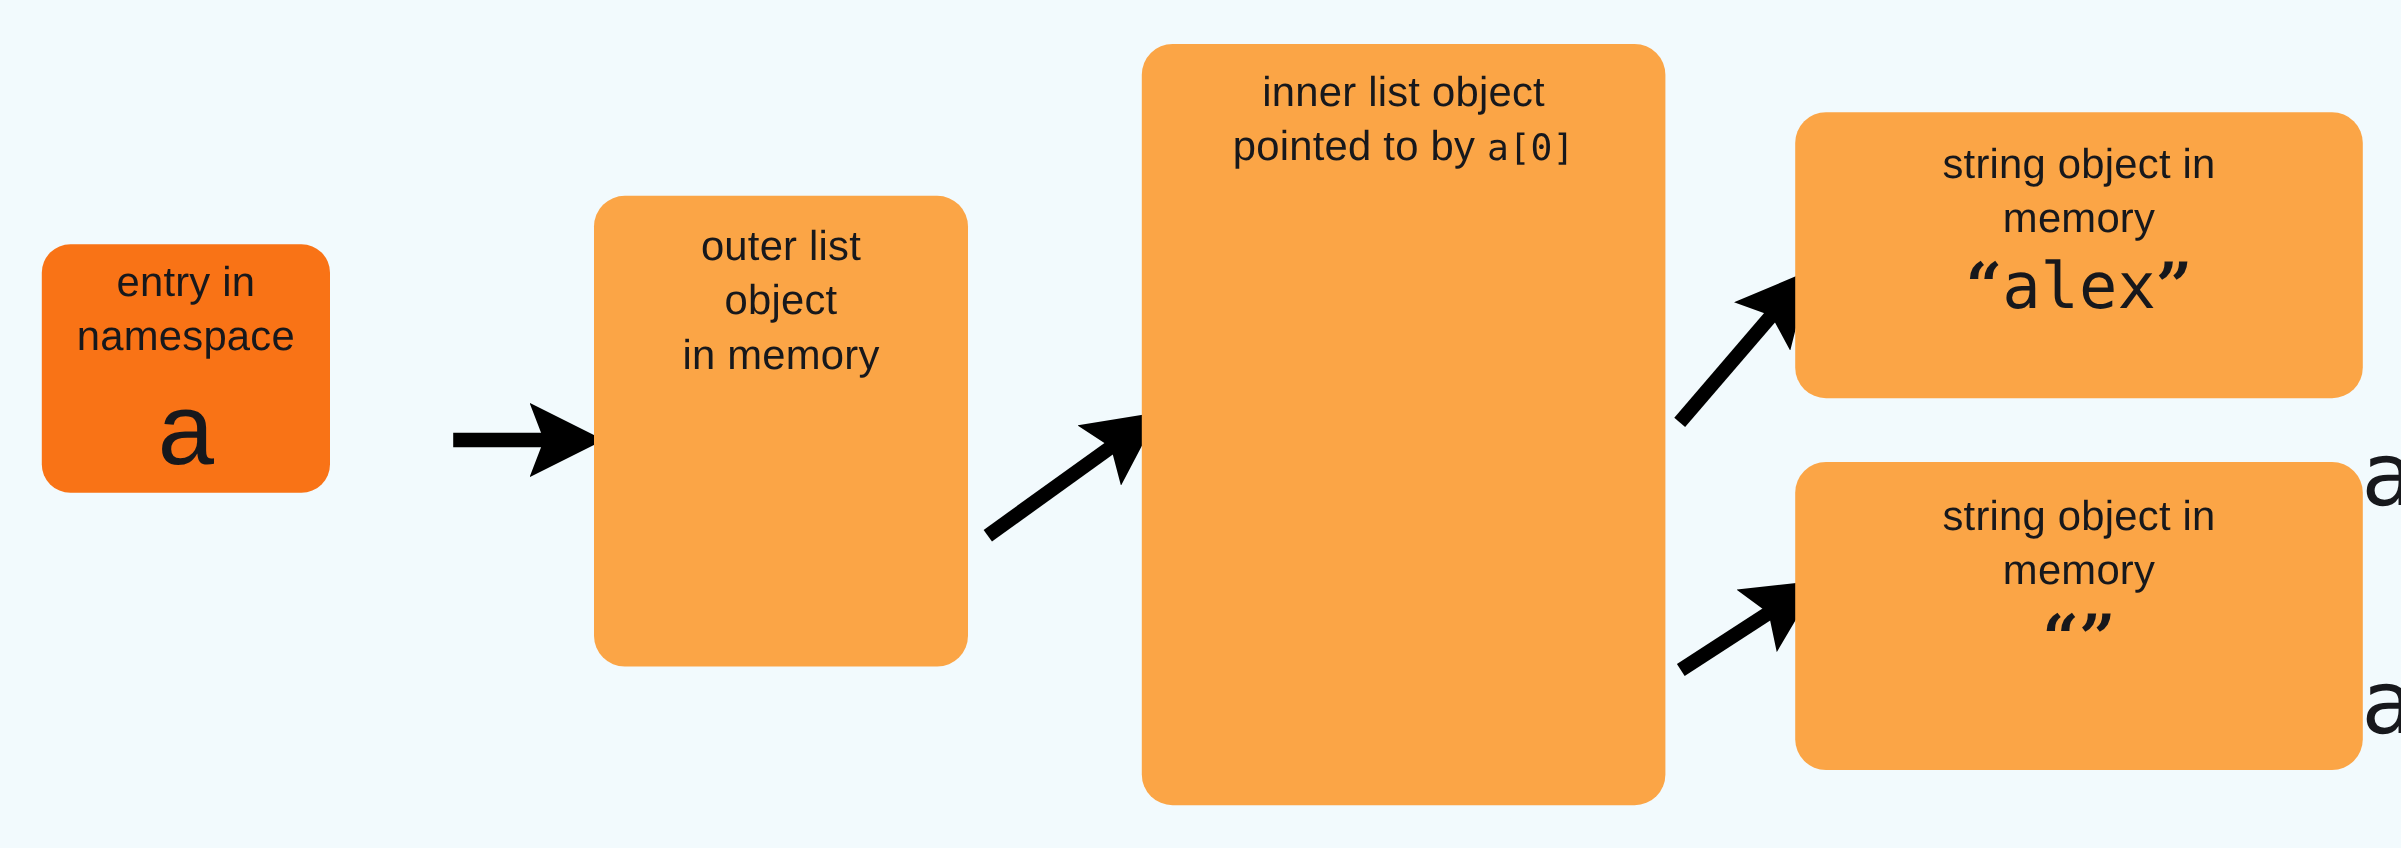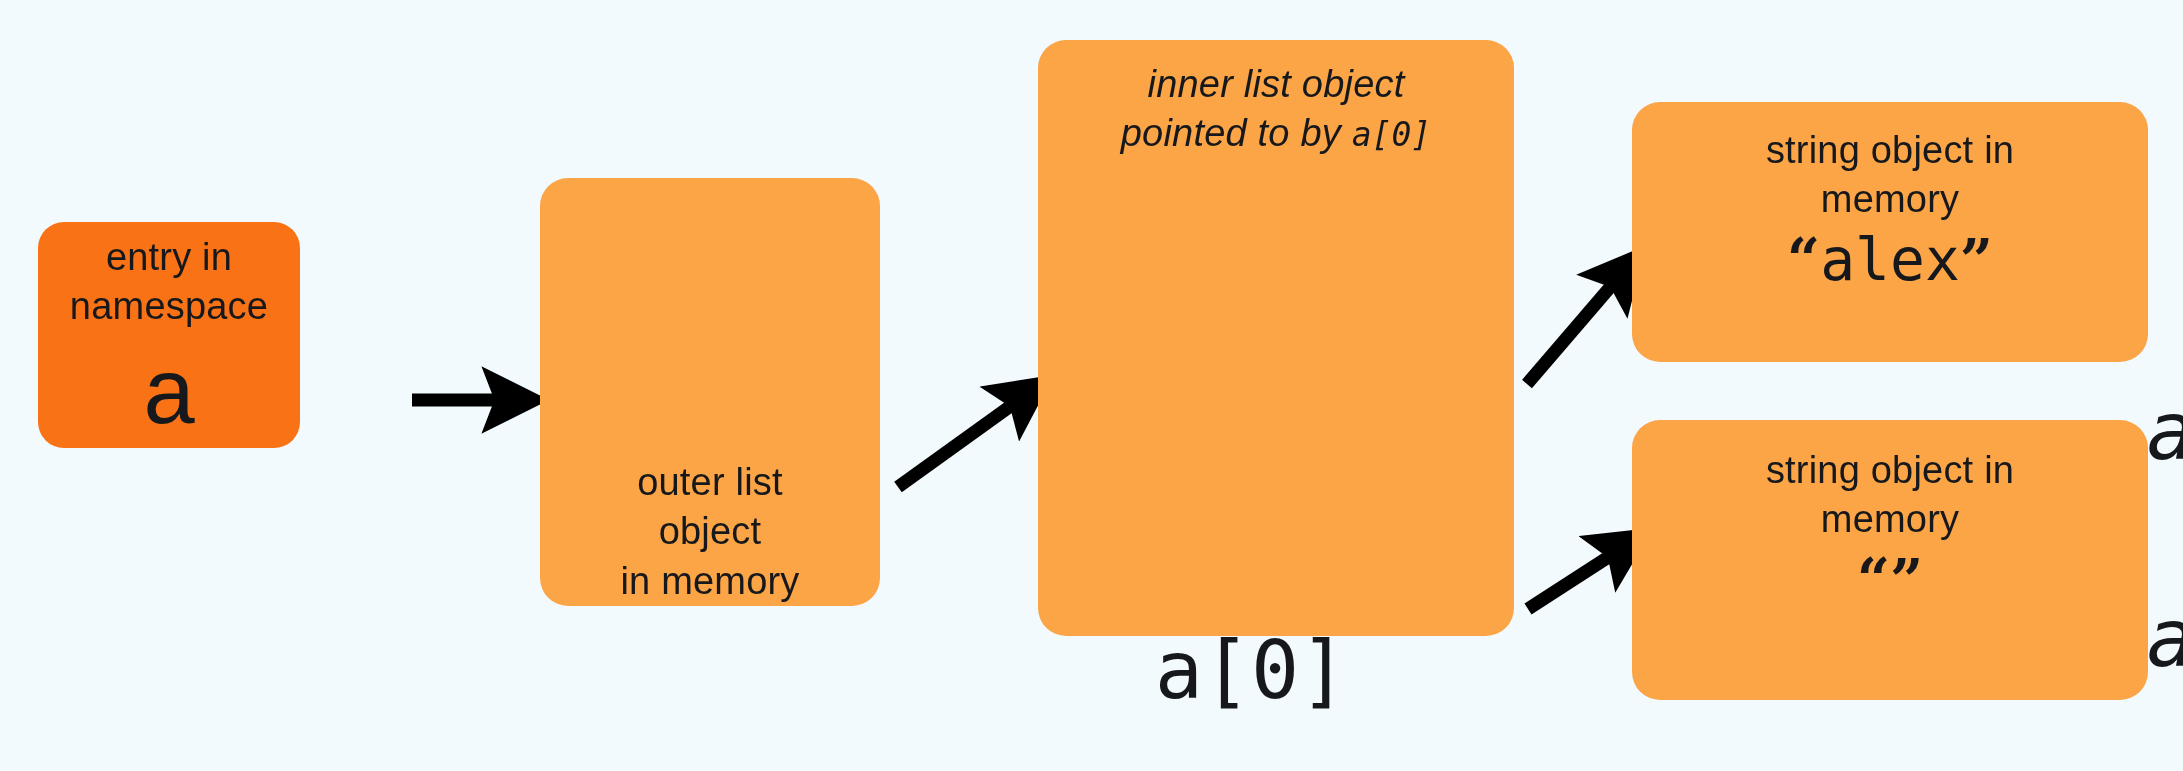--- a/index.html
+++ b/index.html
@@ -100,21 +100,21 @@
     position: absolute;
     left: 0; top: 0;
     width: 2183px;
     height: 771px;
     pointer-events: none;
   }
 
   
   #node-namespace   { left: 38px;   top: 222px; width: 262px;  height: 226px; }
   #node-outerlist   { left: 540px;  top: 178px; width: 340px;  height: 428px; }
-  #node-innerlist   { left: 1038px; top: 40px;  width: 476px;  height: 596px; font-style: italic; }
+  #node-innerlist   { left: 1038px; top: 40px;  width: 476px;  height: 692px; }
   #node-str-alex    { left: 1632px; top: 102px; width: 516px;  height: 260px; }
   #node-str-beth    { left: 1632px; top: 420px; width: 516px;  height: 280px; }
 
   #slot-a0          { left: 576px;  top: 418px; width: 270px;  height: 150px; }
   #slot-a00         { left: 1062px; top: 303px; width: 430px;  height: 178px; }
   #slot-a01         { left: 1062px; top: 510px; width: 430px;  height: 178px; }
 </style>
 </head>
 <body>
 
@@ -143,21 +143,21 @@
       <line x1="1528" y1="609" x2="1610" y2="556" stroke="#000000" stroke-width="13" marker-end="url(#ah)"></line>
     </g>
   </svg>
 
   <div id="node-namespace" class="node blue">
     <div class="label">entry in
 namespace</div>
     <div class="bigvar" style="margin-top:14px;">a</div>
   </div>
 
-  <div id="node-outerlist" class="node orange" style="justify-content:flex-end;padding-top:22px;">
+  <div id="node-outerlist" class="node orange" style="justify-content:flex-start;padding-top:22px;">
     <div class="label">outer list
 object
 in memory</div>
     <div id="slot-a0" class="slot">
       <span class="mono-big">a[0]</span>
     </div>
   </div>
 
   <div id="node-innerlist" class="node orange" style="justify-content:flex-start;padding-top:20px;">
     <div class="label" style="white-space:normal;">

